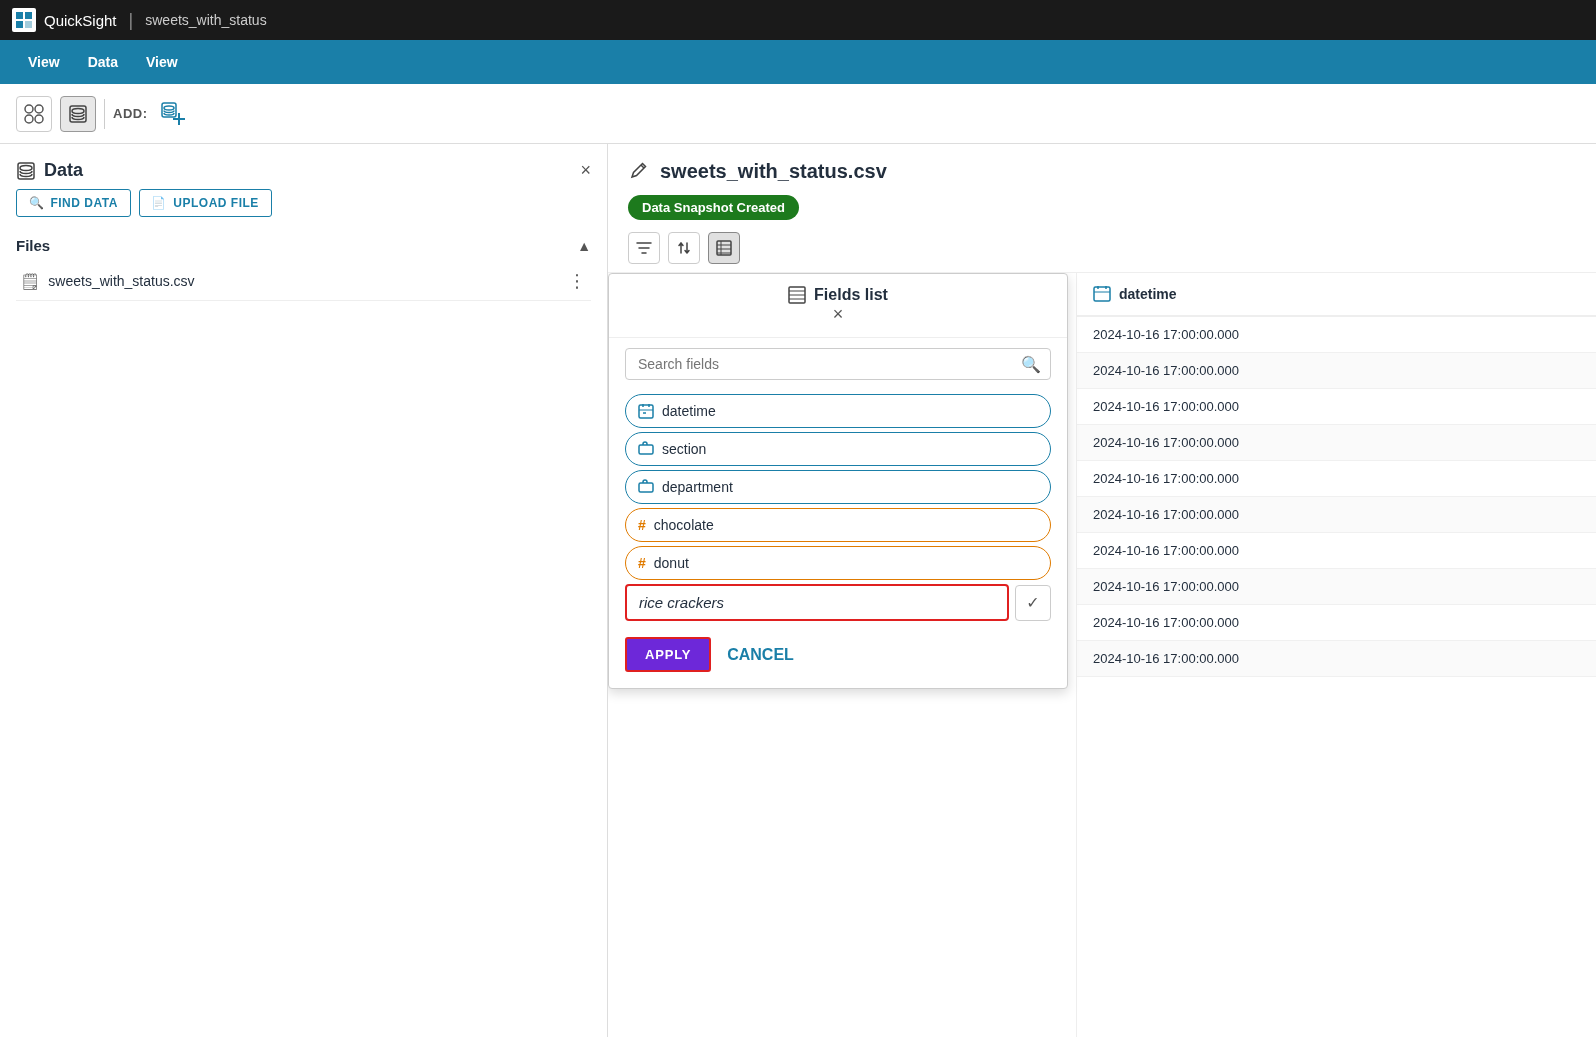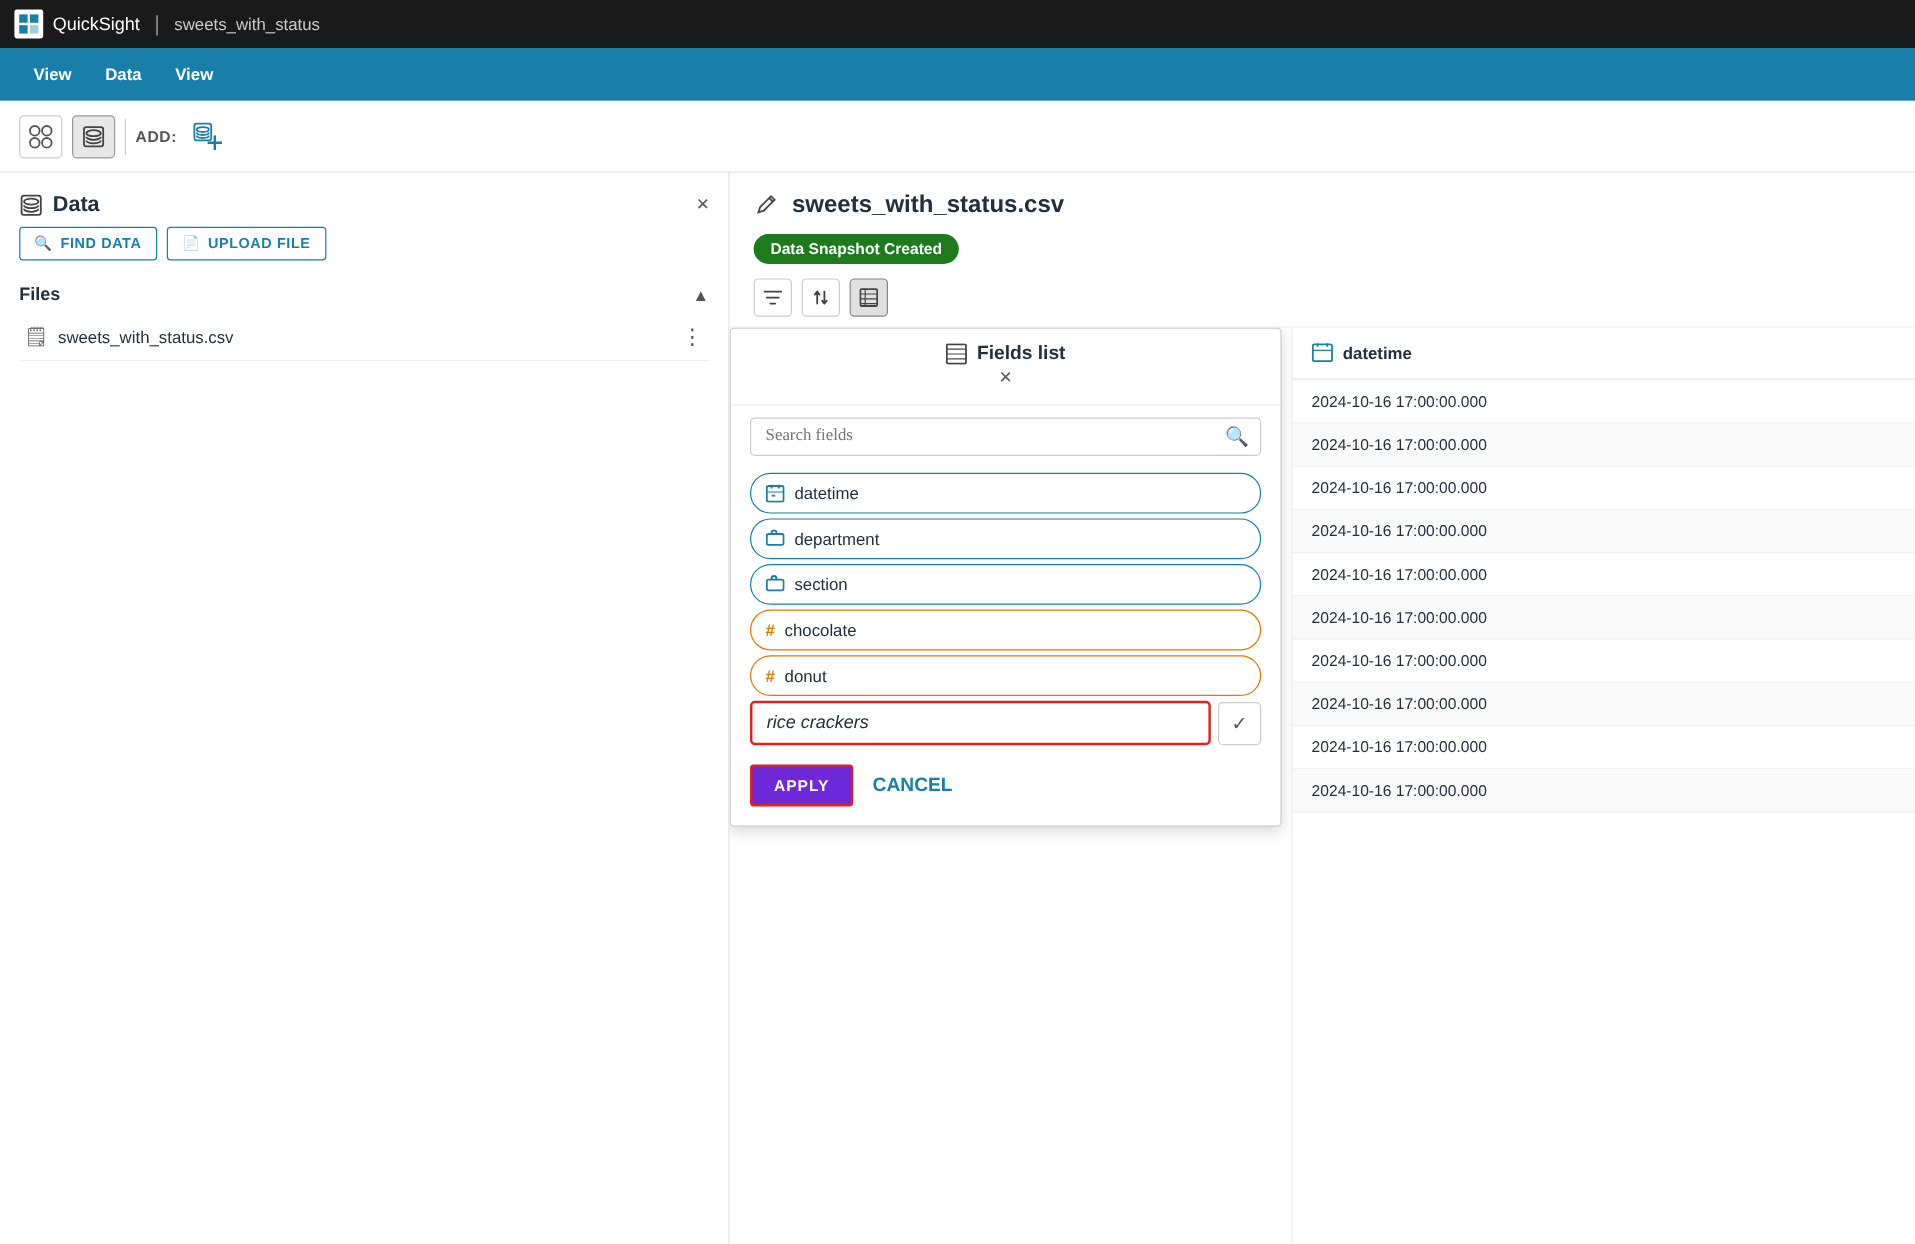--- a/index.html
+++ b/index.html
@@ -297,21 +297,20 @@
       position: relative;
     }
     .fields-search input {
       width: 100%;
       padding: 7px 36px 7px 12px;
       border: 1px solid #ccc;
       border-radius: 4px;
       font-size: 14px;
       color: #888;
       outline: none;
-      font-family: Liberation Serif, serif;
     }
     .fields-search-icon {
       position: absolute;
       right: 26px;
       top: 50%;
       transform: translateY(-50%);
       font-size: 16px;
       color: #555;
     }
     .field-item {
@@ -580,29 +579,29 @@
             <line x1="5" y1="10" x2="8" y2="10" stroke="#1a7fa8" stroke-width="1.5"></line>
           </svg>
           <span>datetime</span>
         </div>
 
         <div class="field-item">
           <svg width="16" height="16" viewBox="0 0 16 16" fill="none">
             <rect x="1" y="4" width="14" height="9" rx="1.5" stroke="#1a7fa8" stroke-width="1.5"></rect>
             <path d="M5 4V3a2 2 0 0 1 4 0v1" stroke="#1a7fa8" stroke-width="1.5"></path>
           </svg>
-          <span>department</span>
+          <span>section</span>
         </div>
 
         <div class="field-item">
           <svg width="16" height="16" viewBox="0 0 16 16" fill="none">
             <rect x="1" y="4" width="14" height="9" rx="1.5" stroke="#1a7fa8" stroke-width="1.5"></rect>
             <path d="M5 4V3a2 2 0 0 1 4 0v1" stroke="#1a7fa8" stroke-width="1.5"></path>
           </svg>
-          <span>section</span>
+          <span>department</span>
         </div>
 
 
         <div class="field-item orange-border">
           <span class="field-icon-orange">#</span>
           <span>chocolate</span>
         </div>
 
         <div class="field-item orange-border">
           <span class="field-icon-orange">#</span>

